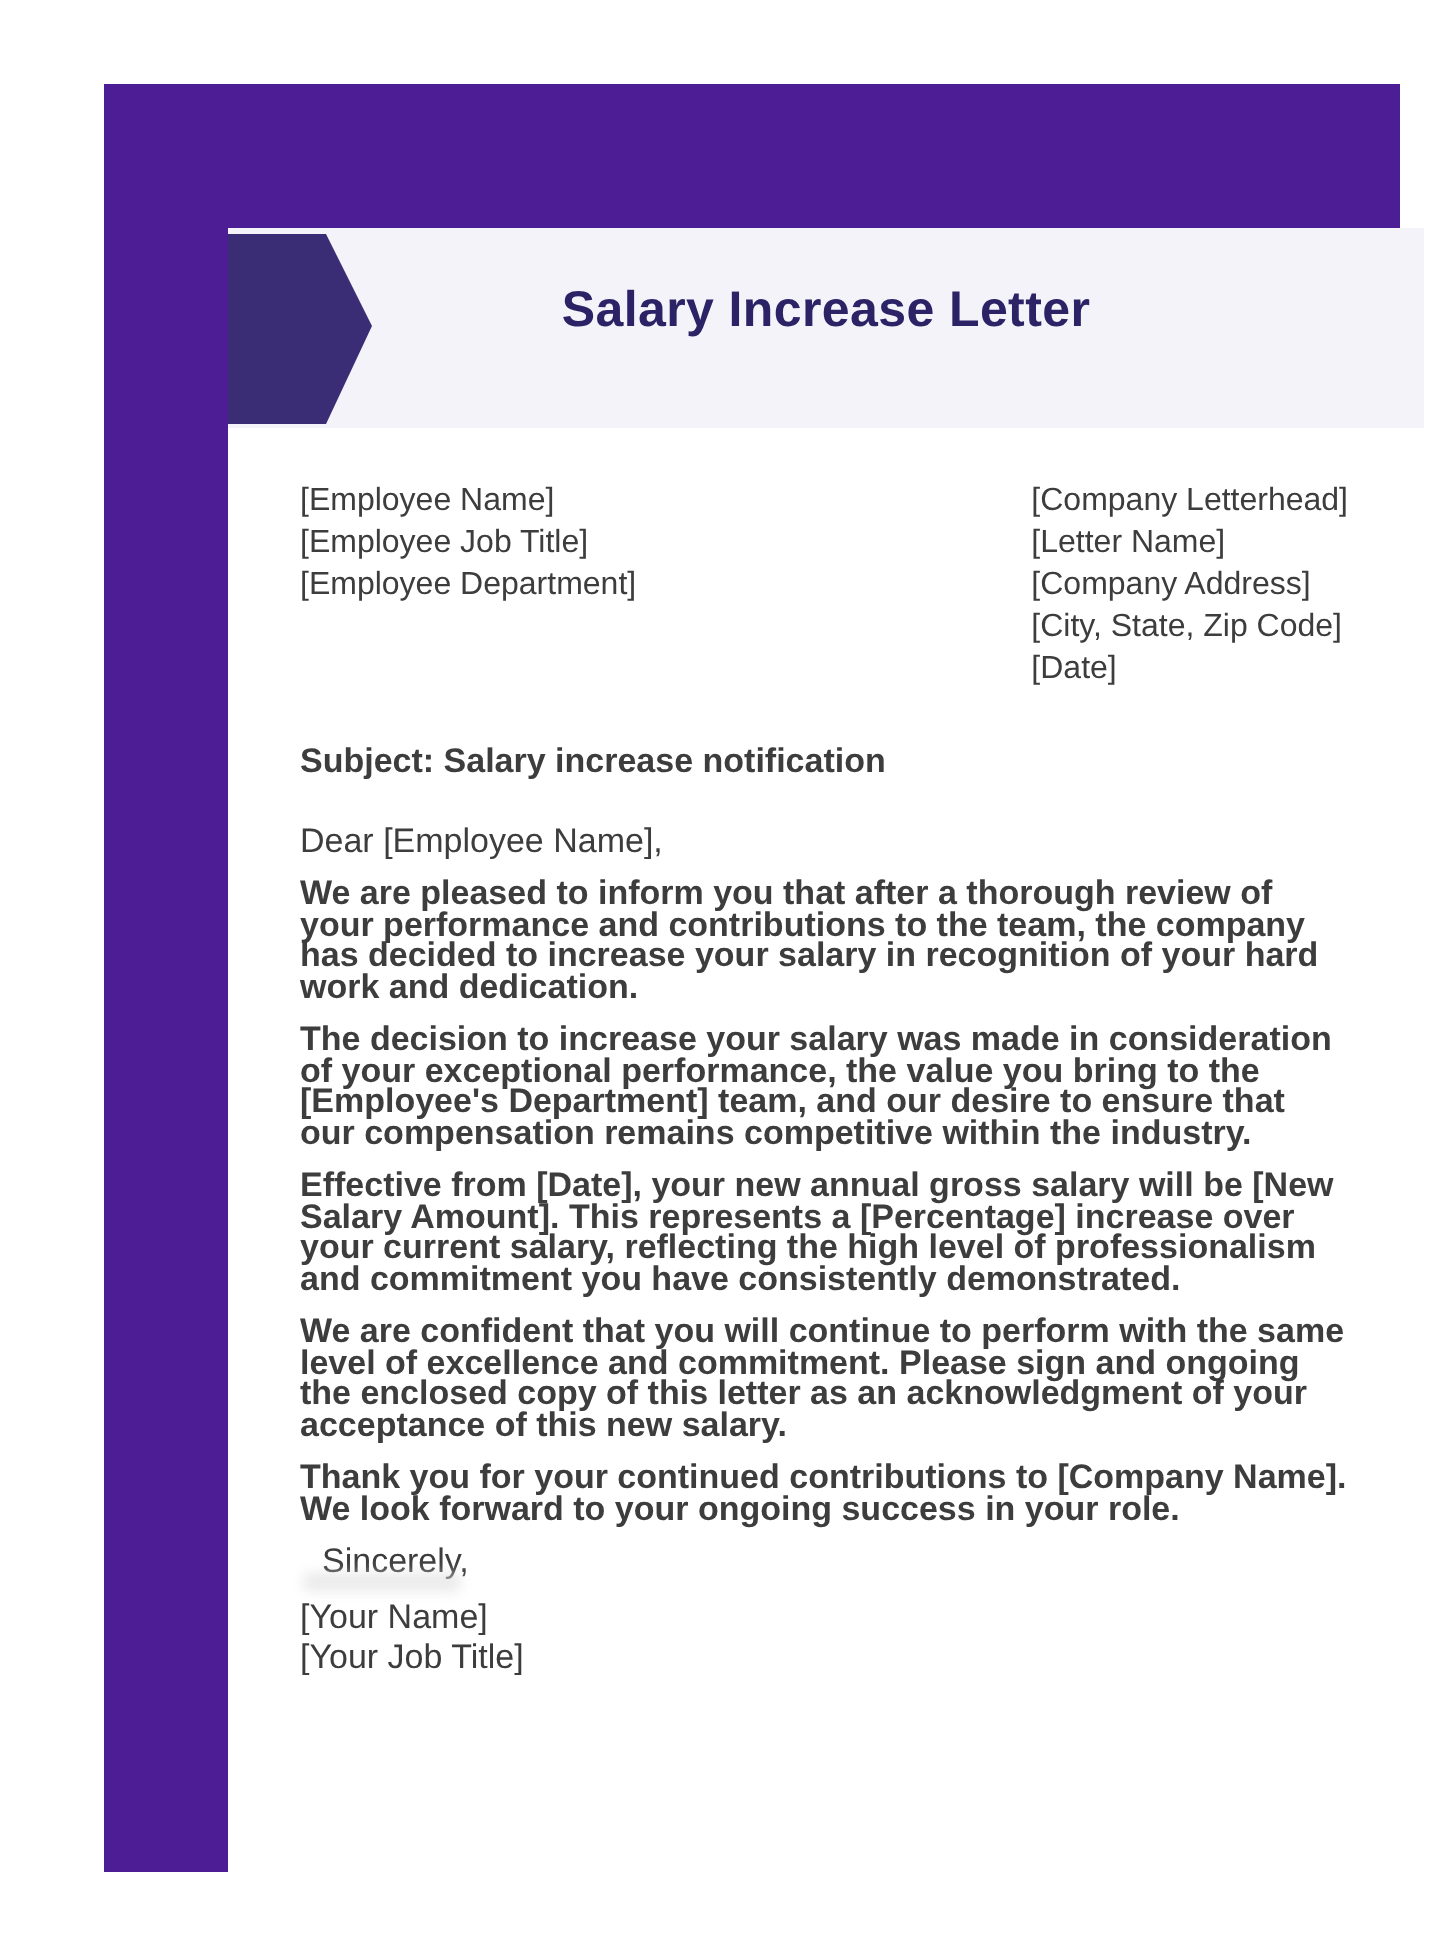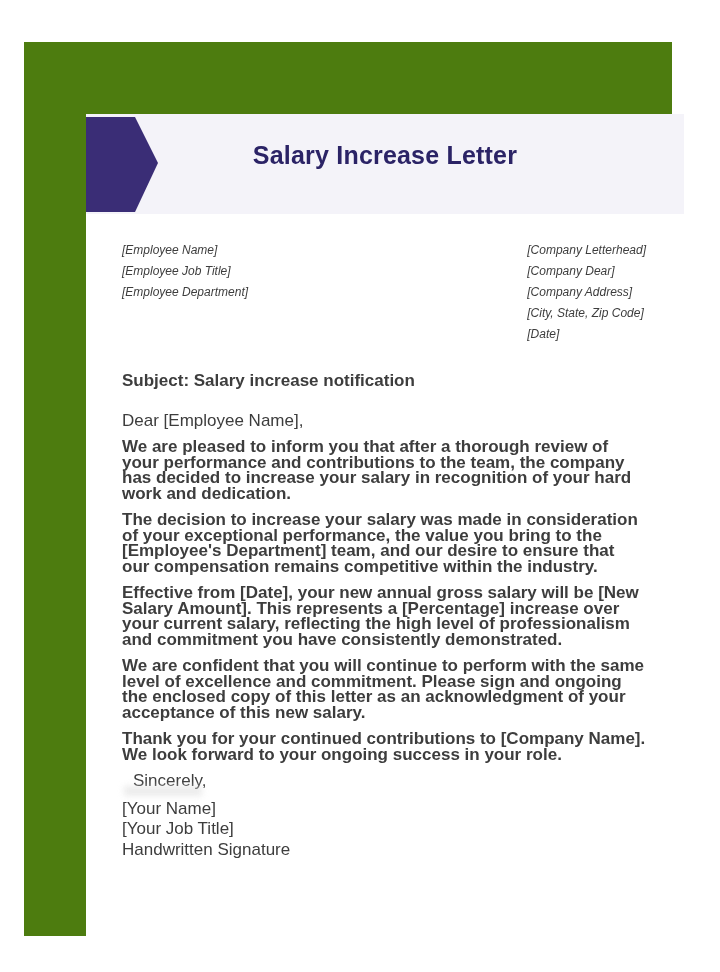--- a/index.html
+++ b/index.html
@@ -2,43 +2,43 @@
 <html><head>
 <meta charset="utf-8">
 <style>
   html, body { margin:0; padding:0; background:#ffffff; }
   body { font-family:"Liberation Sans", sans-serif; }
   .canvas {
     position:relative; width:720px; height:972px;
     background:#ffffff; overflow:hidden;
   }
   .frame {
-    position:absolute; left:24px; top:42px; width:648px; height:894px;
-    background:#4d7c0f;
+    position:absolute; left:52px; top:42px; width:648px; height:894px;
+    background:#4c1d95;
   }
   .page {
     position:absolute; left:62px; top:72px; width:598px; height:838px;
     background:#ffffff;
   }
   .band {
     position:absolute; left:0; top:0; width:598px; height:100px;
     background:#f4f3f9;
   }
   .arrow {
     position:absolute; left:0; top:3px; width:72px; height:95px;
   }
   .page-title {
     position:absolute; left:0; top:27px; width:598px;
     text-align:center; font-size:25px; font-weight:bold;
     color:#2b2366; letter-spacing:0.2px;
   }
   .info {
     position:absolute; left:36px; top:126px; width:524px;
     display:flex; justify-content:space-between;
-    font-size:12px; line-height:21px; color:#3d3d3d;font-style:italic;
+    font-size:16px; line-height:21px; color:#3d3d3d;
   }
   .info .col-right { }
   .content {
     position:absolute; left:36px; top:259px; width:524px;
     font-size:17px; line-height:15.5px; color:#3d3d3d;
   }
   .subject { font-weight:bold; margin:0 0 24px 0; }
   .greeting { margin:7px 0 11px 0; }
   .body-par { margin:0 0 11px 0;font-weight:bold; }
   .signoff { margin:1px 0 0 11px; }
@@ -63,21 +63,21 @@
       </div>
 
       <div class="info">
         <div class="col-left">
           <div>[Employee Name]</div>
           <div>[Employee Job Title]</div>
           <div>[Employee Department]</div>
         </div>
         <div class="col-right">
           <div>[Company Letterhead]</div>
-          <div>[Company Dear]</div>
+          <div>[Letter Name]</div>
           <div>[Company Address]</div>
           <div>[City, State, Zip Code]</div>
           <div>[Date]</div>
         </div>
       </div>
 
       <div class="content">
         <p class="subject">Subject: Salary increase notification</p>
         <p class="greeting">Dear [Employee Name],</p>
 
@@ -86,19 +86,18 @@
         <p class="body-par">Effective from [Date], your new annual gross salary will be [New Salary Amount]. This represents a [Percentage] increase over your current salary, reflecting the high level of professionalism and commitment you have consistently demonstrated.</p>
         <p class="body-par">We are confident that you will continue to perform with the same level of excellence and commitment. Please sign and ongoing the enclosed copy of this letter as an acknowledgment of your acceptance of this new salary.</p>
         <p class="body-par">Thank you for your continued contributions to [Company Name]. We look forward to your ongoing success in your role.</p>
 
         <p class="signoff">Sincerely,</p>
 
         <div class="sig-block">
           <div class="sig-smudge"></div>
           <div>[Your Name]</div>
           <div>[Your Job Title]</div>
-          <div>Handwritten Signature</div>
         </div>
       </div>
 
     </div>
   </div>
 </div>
 
 </body></html>

